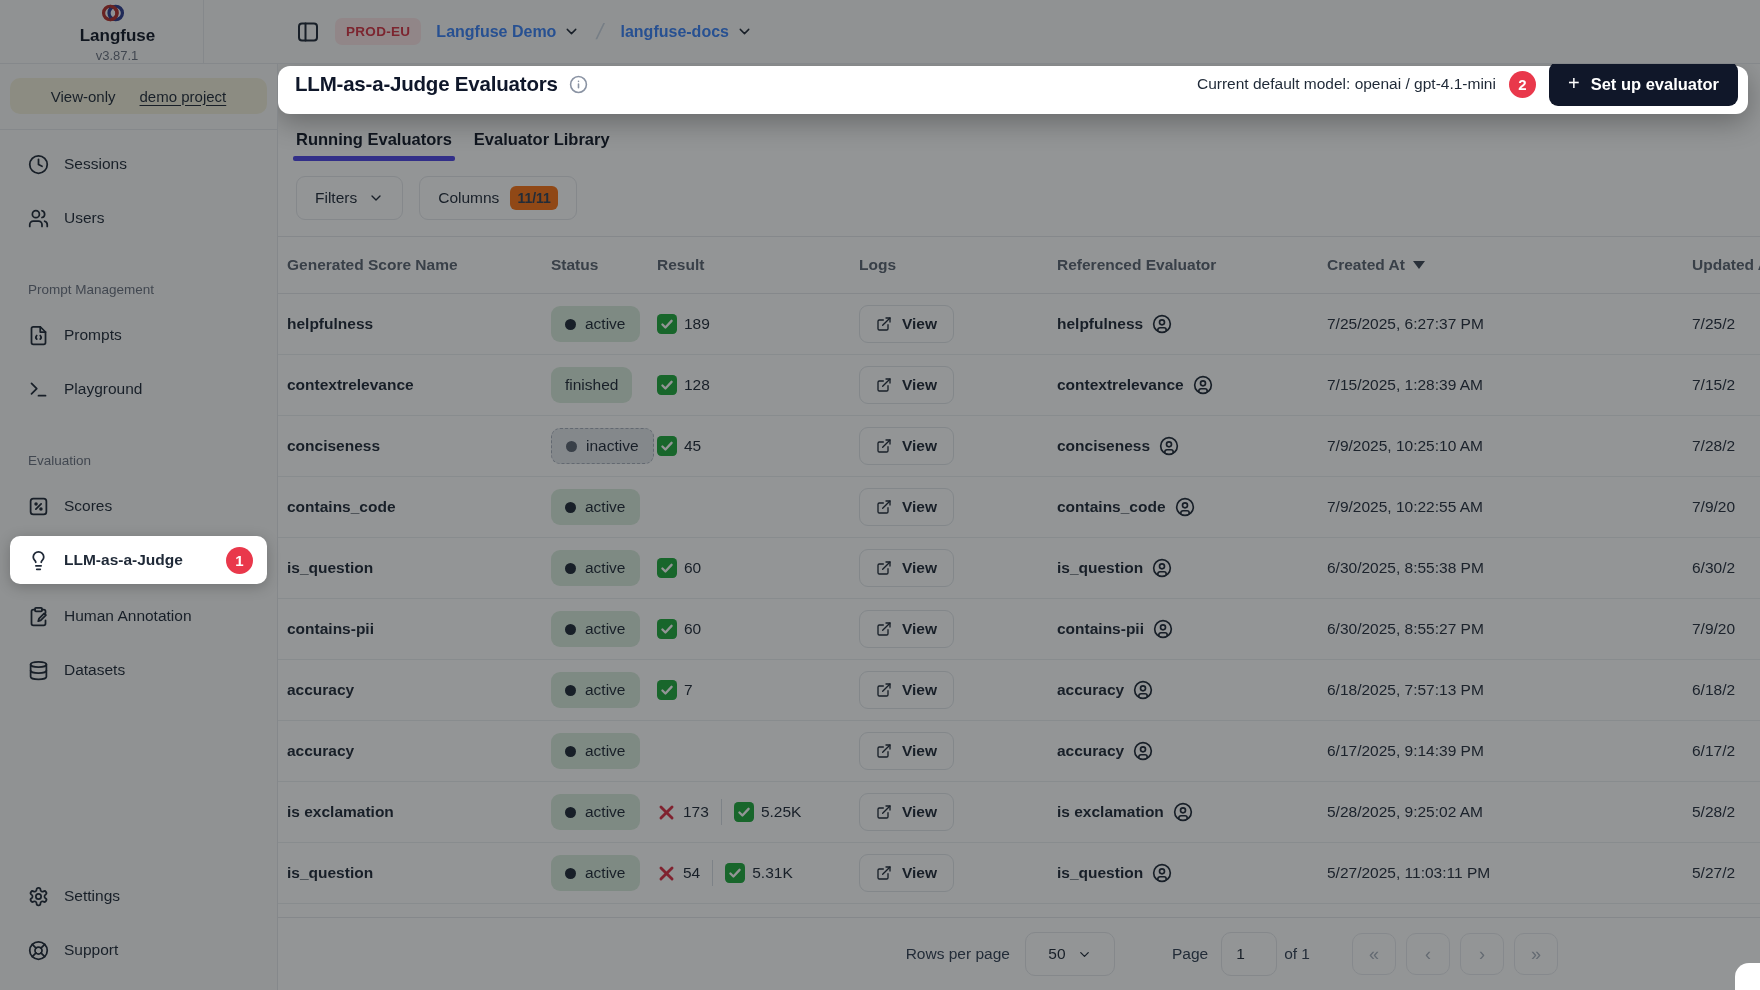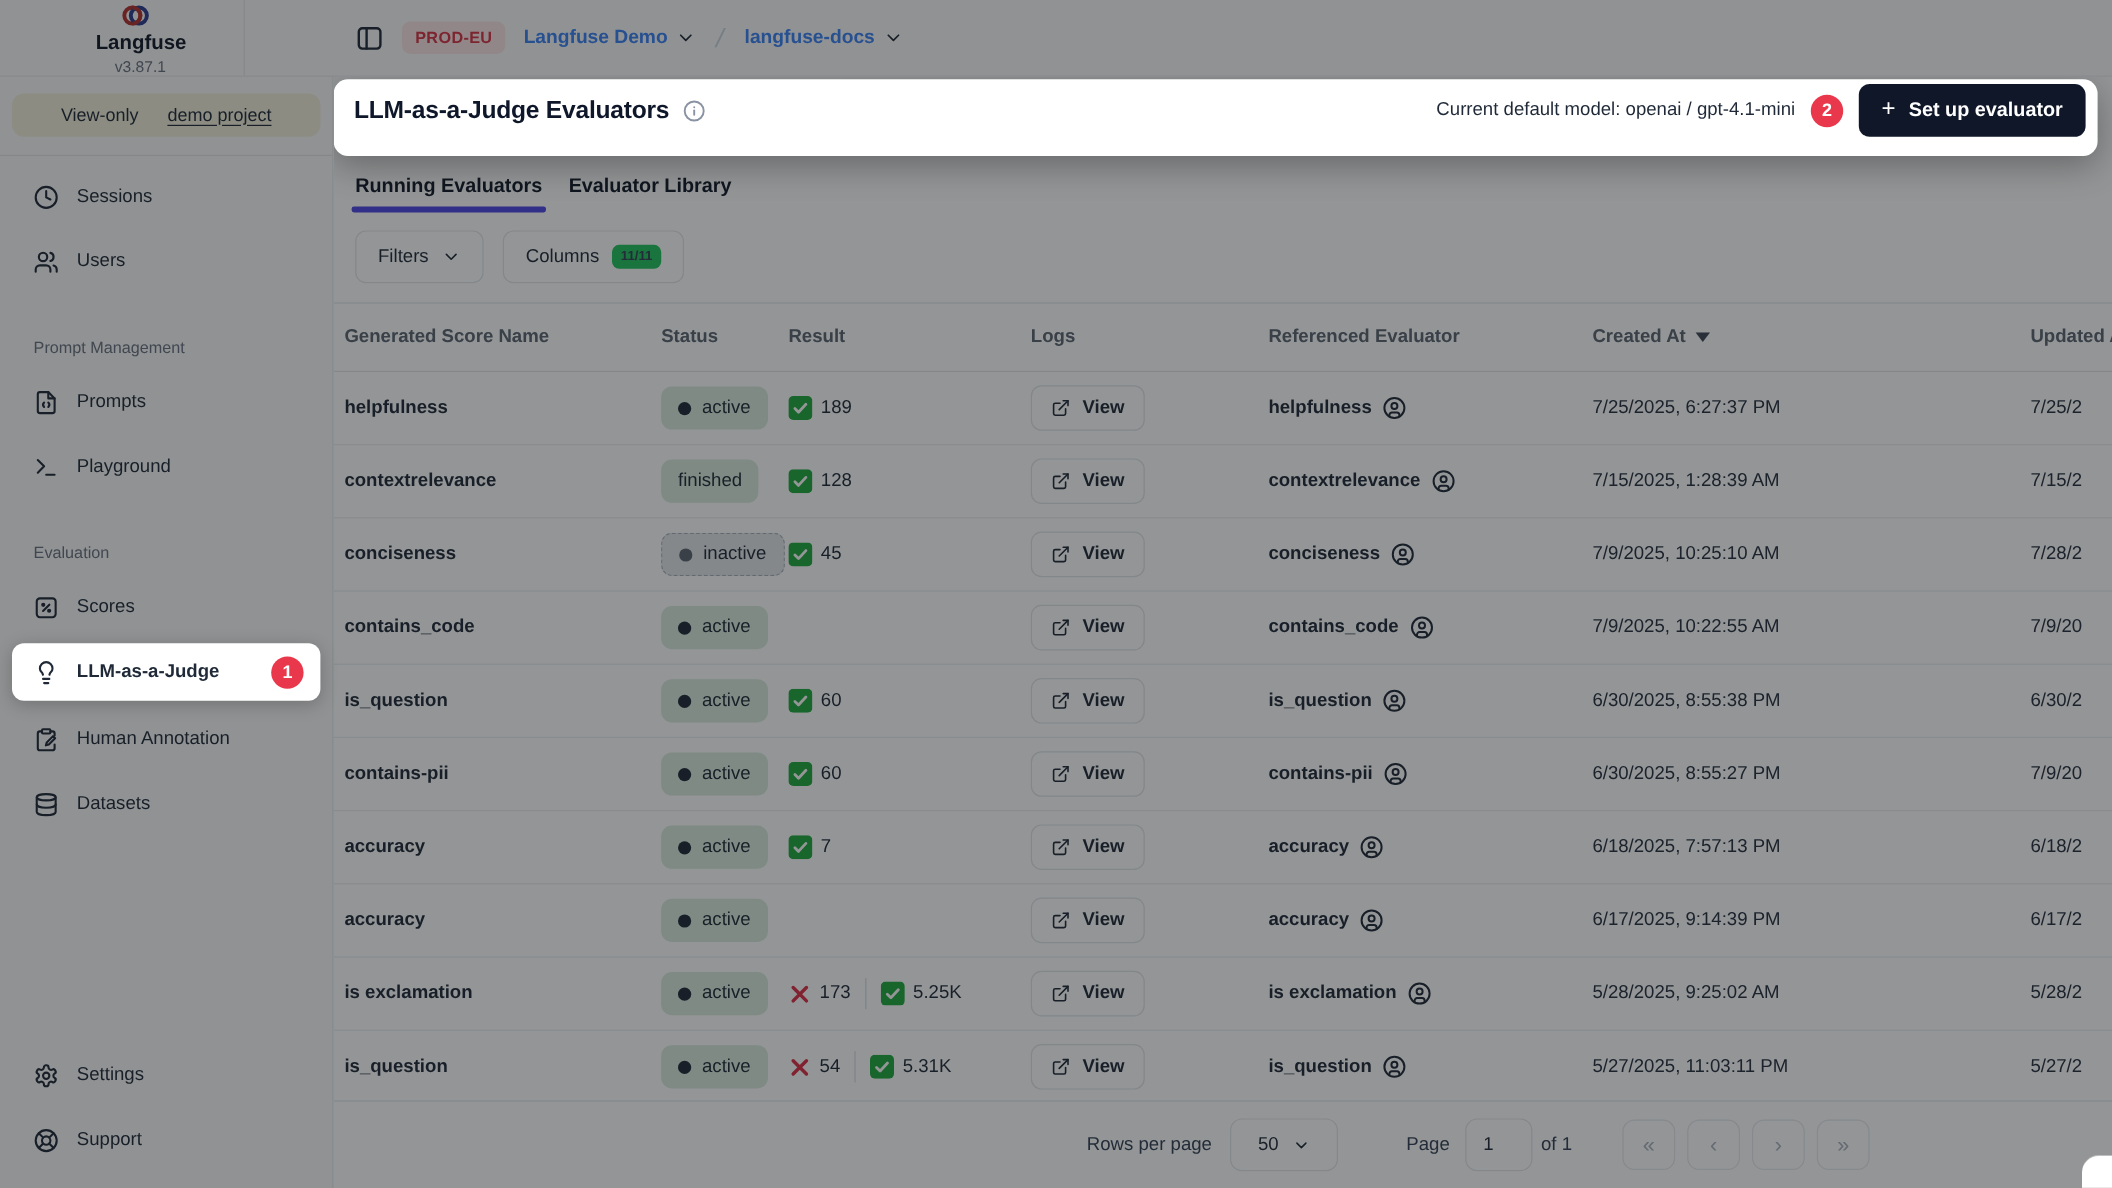--- a/index.html
+++ b/index.html
@@ -36,38 +36,38 @@
   .sb-item.active .badge-num { margin-left:auto; margin-right:14px; }
   .sb-spacer { flex:1; }
   .user-row { display:flex; align-items:center; gap:12px; padding:0 4px 0 8px; margin-top:26px; }
   .avatar { width:42px; height:42px; border-radius:10px; overflow:hidden; flex:none; background:#d8d4cd; }
   .user-meta { min-width:0; flex:1; }
   .user-name { font-weight:700; font-size:15.5px; color:#111827; white-space:nowrap; }
   .user-email { font-size:13px; color:#6b7280; margin-top:3px; white-space:nowrap; }
 
   
   .main { flex:1; position:relative; background:#fff; overflow:hidden; }
-  .header-band { position:relative; z-index:60; margin:2px 12px 0 0; height:64px; background:#fff; border-radius:12px; display:flex; align-items:center; padding:0 10px 12px 17px; box-shadow:0 8px 28px rgba(0,0,0,.30); }
+  .header-band { position:relative; z-index:60; margin:2px 12px 0 0; height:48px; background:#fff; border-radius:12px; display:flex; align-items:center; padding:0 10px 12px 17px; box-shadow:0 8px 28px rgba(0,0,0,.30); }
   .hb-title { font-size:20.5px; font-weight:700; color:#0f172a; letter-spacing:-.2px; }
   .hb-info { margin-left:11px; color:#8a93a3; }
   .hb-right { margin-left:auto; display:flex; align-items:center; gap:13px; }
   .hb-model { font-size:15.5px; color:#1f2937; }
   .setup-btn { background:#101729; color:#fff; border:none; border-radius:9px; height:44px; padding:0 19px; display:flex; align-items:center; gap:11px; font-size:16.5px; font-weight:600; font-family:inherit; cursor:pointer; }
   .setup-plus { font-size:20px; font-weight:400; margin-top:-2px; }
 
   .tabs { display:flex; gap:22px; padding-left:18px; margin-top:16px; }
   .tab { font-size:16.5px; font-weight:600; color:#111827; padding-bottom:12px; position:relative; cursor:pointer; }
   .tab.active::after { content:""; position:absolute; left:-3px; right:-3px; bottom:0; height:5px; background:#4f46e5; border-radius:2px; }
 
   .toolbar { display:flex; gap:16px; padding-left:18px; margin-top:15px; }
   .search { width:405px; height:44px; border:1px solid #e5e7eb; border-radius:9px; display:flex; align-items:center; padding:0 14px; gap:11px; background:#fff; }
   .search input { border:none; outline:none; flex:1; font-size:15.5px; font-family:inherit; color:#1f2937; background:transparent; }
   .search input::placeholder { color:#8a93a3; }
   .tbtn { height:44px; border:1px solid #e5e7eb; border-radius:9px; display:flex; align-items:center; gap:11px; padding:0 18px; font-size:15.5px; font-weight:500; color:#1f2937; background:#fff; font-family:inherit; cursor:pointer; }
-  .count-badge { background:#22c55e; border-radius:6px; font-size:11px; font-weight:700; color:#334155; padding:4px 7px; }
+  .count-badge { background:#f97316; border-radius:6px; font-size:14px; font-weight:700; color:#334155; padding:4px 7px; }
   .chev { color:#6b7280; }
 
   
   .table { margin-top:16px; border-top:1px solid #e5e7eb; width:1663px; }
   .thead, .trow { display:grid; grid-template-columns:264px 106px 202px 198px 270px 365px 249px; align-items:center; padding-left:9px; }
   .thead { height:57px; border-bottom:1px solid #e5e7eb; color:#5b6472; font-weight:600; font-size:15.5px; }
   .trow { height:61px; border-bottom:1px solid #eceef1; font-size:15.5px; color:#1f2937; }
   .cell { white-space:nowrap; }
   .th-sort { display:inline-flex; align-items:center; gap:8px; }
   .sort-tri { width:0; height:0; border-left:6px solid transparent; border-right:6px solid transparent; border-top:8px solid #3f4856; display:inline-block; }

